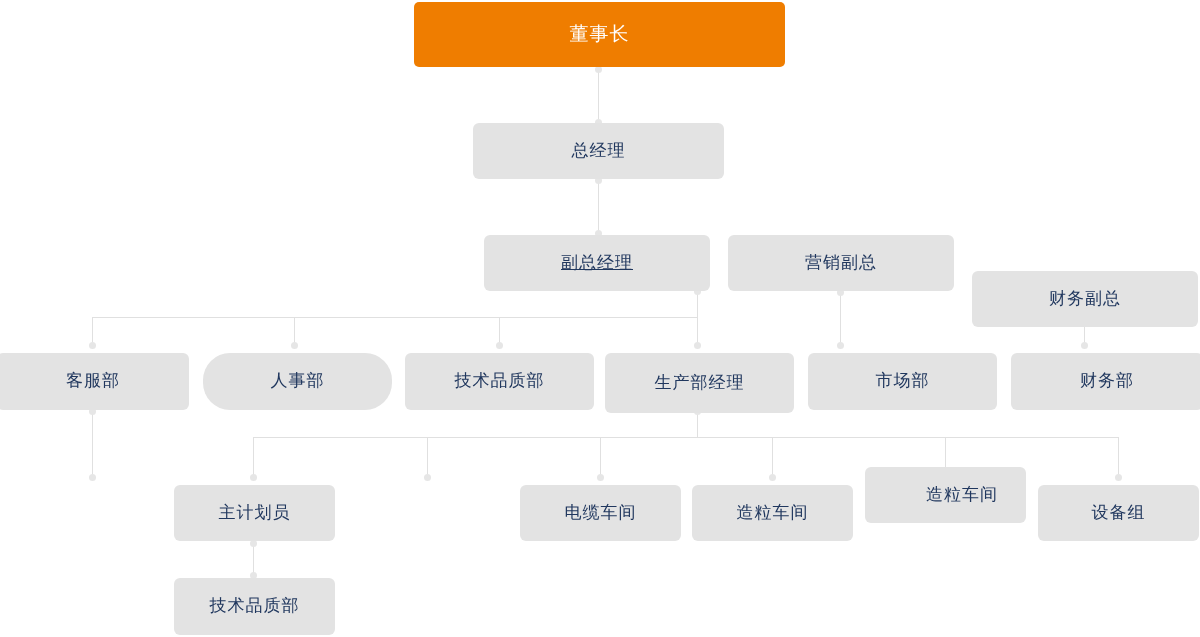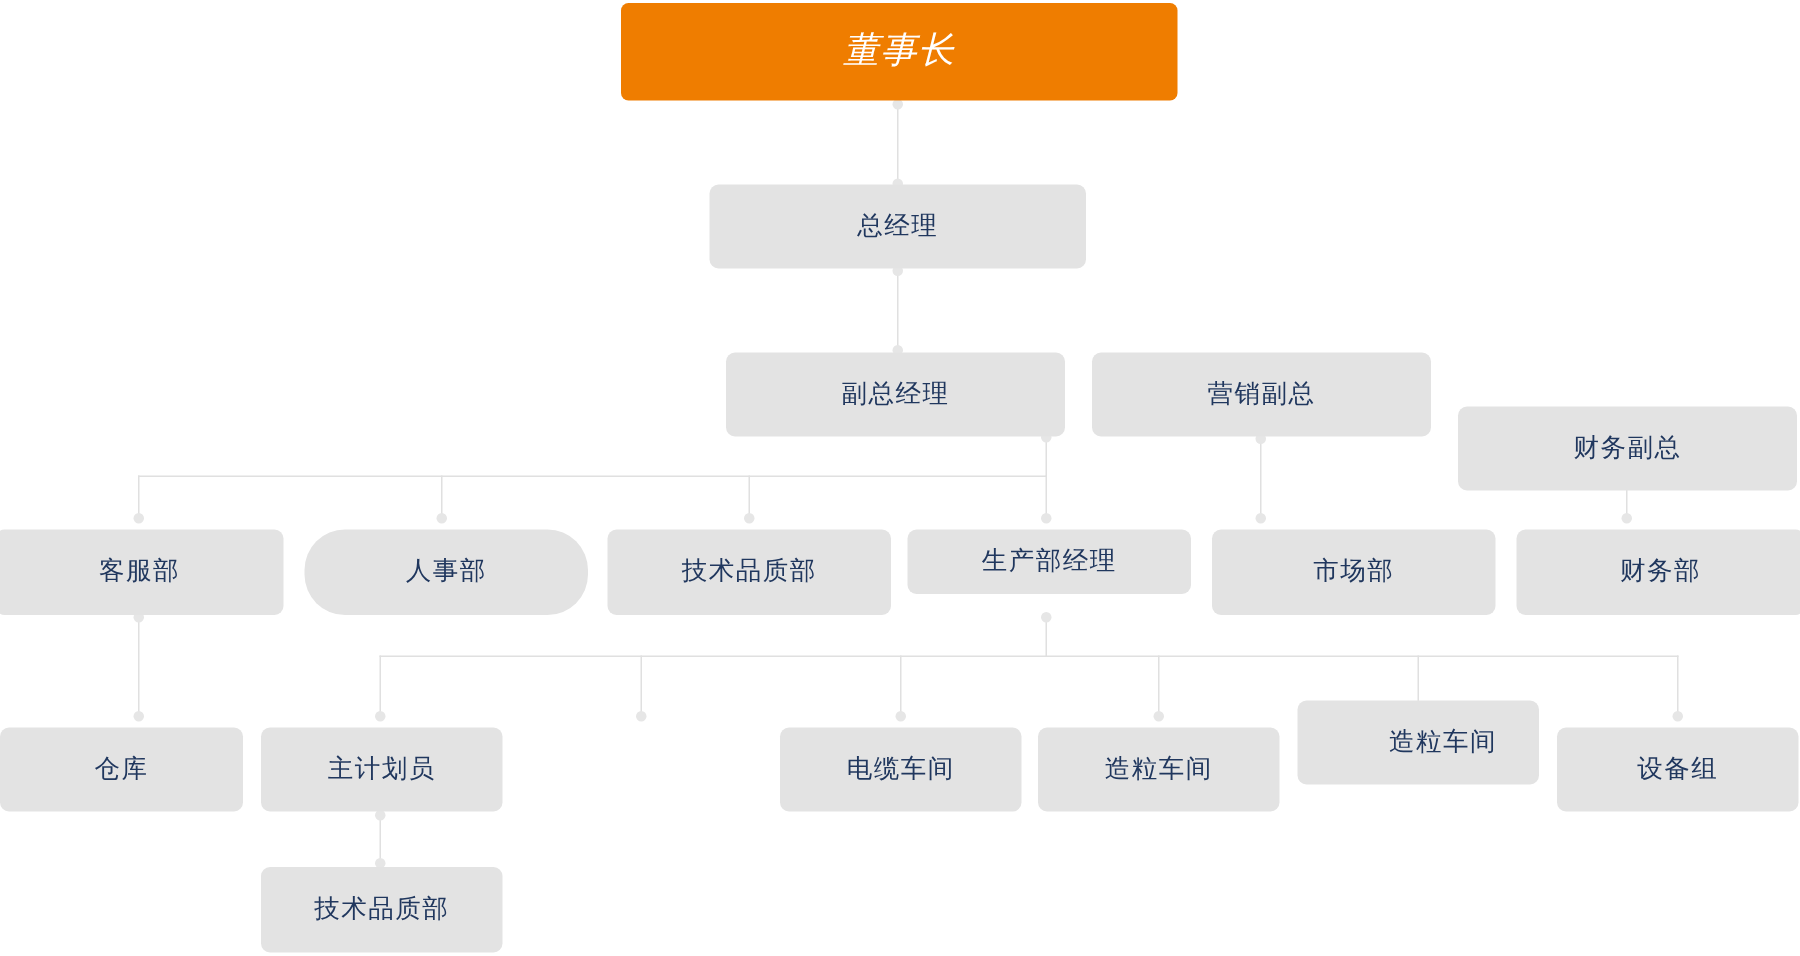--- a/index.html
+++ b/index.html
@@ -29,23 +29,22 @@
     justify-content: center;
     font-size: 17px;
     letter-spacing: 1px;
     line-height: 1.2;
     white-space: nowrap;
     user-select: none;
   }
   .node.root {
     background: #ef7d00;
     color: #ffffff;
-    font-size: 24px;
+    font-size: 19px;
     border-radius: 5px;
-    font-style: italic;
   }
   .conn-v {
     position: absolute;
     width: 1px;
     background: #e0e0e0;
   }
   .conn-h {
     position: absolute;
     height: 1px;
     background: #e0e0e0;
@@ -124,32 +123,31 @@
     <div class="conn-v" style="left:253px; top:543px; height:33px;"></div>
     <div class="conn-dot" style="left:250px; top:540px;"></div>
     <div class="conn-dot" style="left:250px; top:572px;"></div>
 
   </div>
 
   <div class="node root" style="left:414px; top:2px; width:371px; height:65px;">董事长</div>
 
   <div class="node" style="left:473px; top:123px; width:251px; height:56px;font-family:Liberation Serif, serif;">总经理</div>
 
-  <div class="node" style="left:484px; top:235px; width:226px; height:56px;">副总经理</div>
+  <div class="node" style="left:484px; top:235px; width:226px; height:56px;text-decoration:underline;">副总经理</div>
   <div class="node" style="left:728px; top:235px; width:226px; height:56px;">营销副总</div>
   <div class="node" style="left:972px; top:235px; width:226px; height:56px;margin-top:36px;">财务副总</div>
 
   <div class="node" style="left:-3px; top:353px; width:192px; height:57px;">客服部</div>
   <div class="node" style="left:203px; top:353px; width:189px; height:57px;border-radius:27px;">人事部</div>
   <div class="node" style="left:405px; top:353px; width:189px; height:57px;">技术品质部</div>
-  <div class="node" style="left:605px; top:353px; width:189px; height:43px;">生产部经理</div>
+  <div class="node" style="left:605px; top:353px; width:189px; height:60px;">生产部经理</div>
   <div class="node" style="left:808px; top:353px; width:189px; height:57px;">市场部</div>
   <div class="node" style="left:1011px; top:353px; width:192px; height:57px;">财务部</div>
 
-  <div class="node" style="left:0px; top:485px; width:162px; height:56px;">仓库</div>
   <div class="node" style="left:174px; top:485px; width:161px; height:56px;">主计划员</div>
   <div class="node" style="left:520px; top:485px; width:161px; height:56px;">电缆车间</div>
   <div class="node" style="left:692px; top:485px; width:161px; height:56px;">造粒车间</div>
   <div class="node" style="left:865px; top:467px; width:161px; height:56px;padding-left:33px;">造粒车间</div>
   <div class="node" style="left:1038px; top:485px; width:161px; height:56px;">设备组</div>
 
   <div class="node" style="left:174px; top:578px; width:161px; height:57px;">技术品质部</div>
 
 </div>
 

